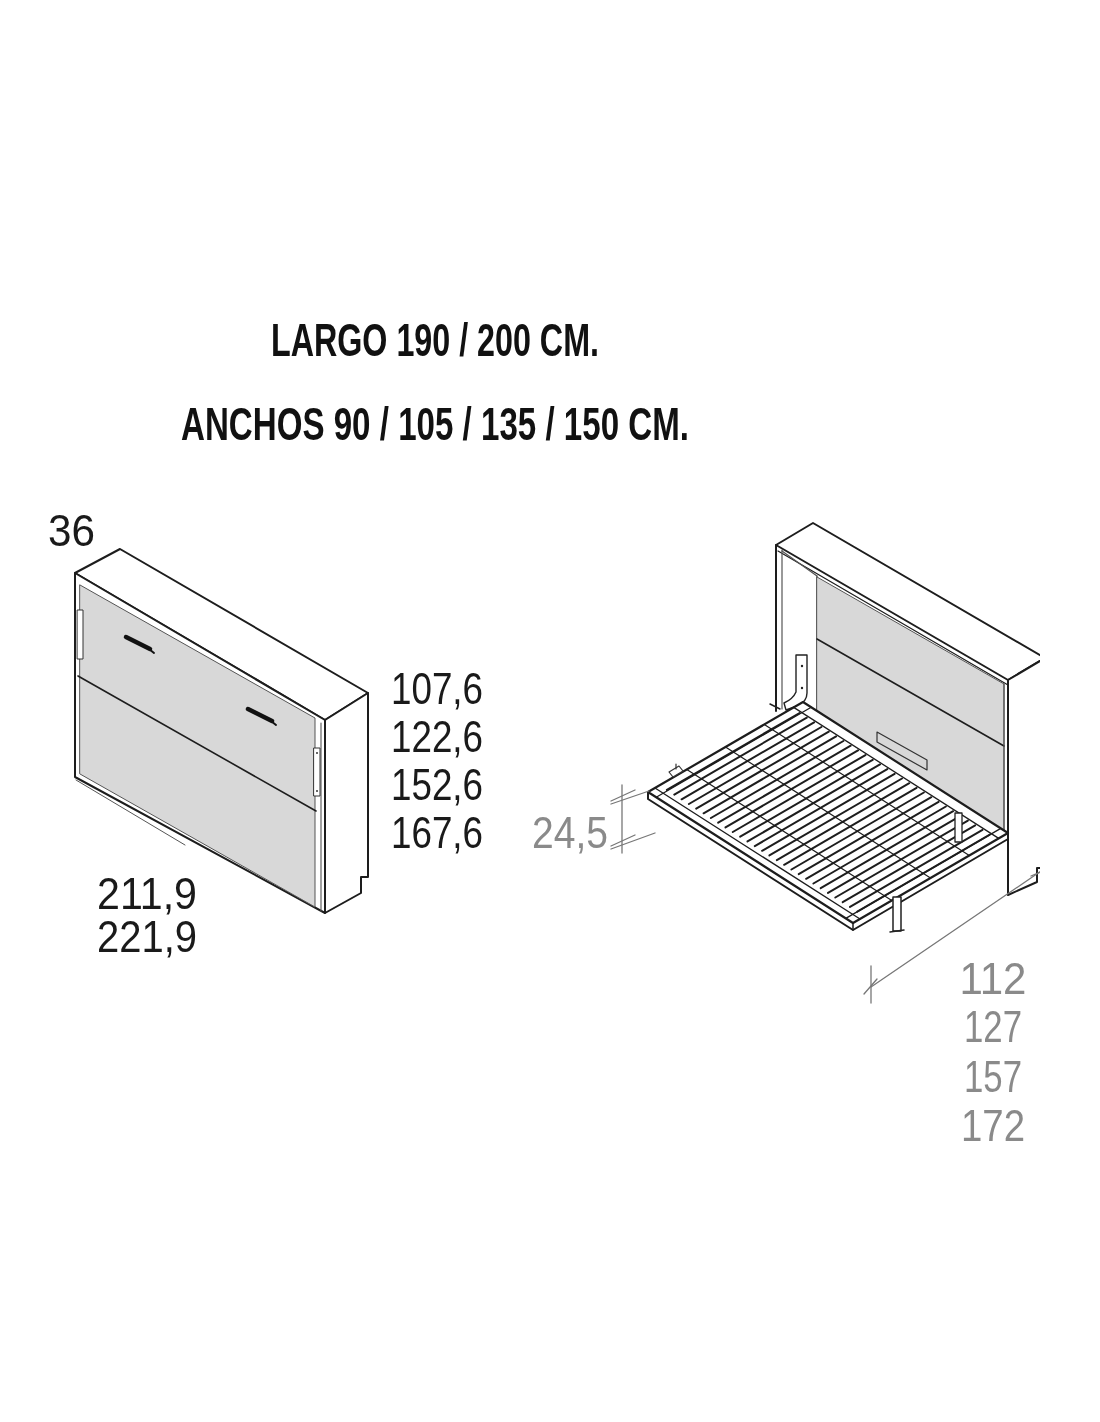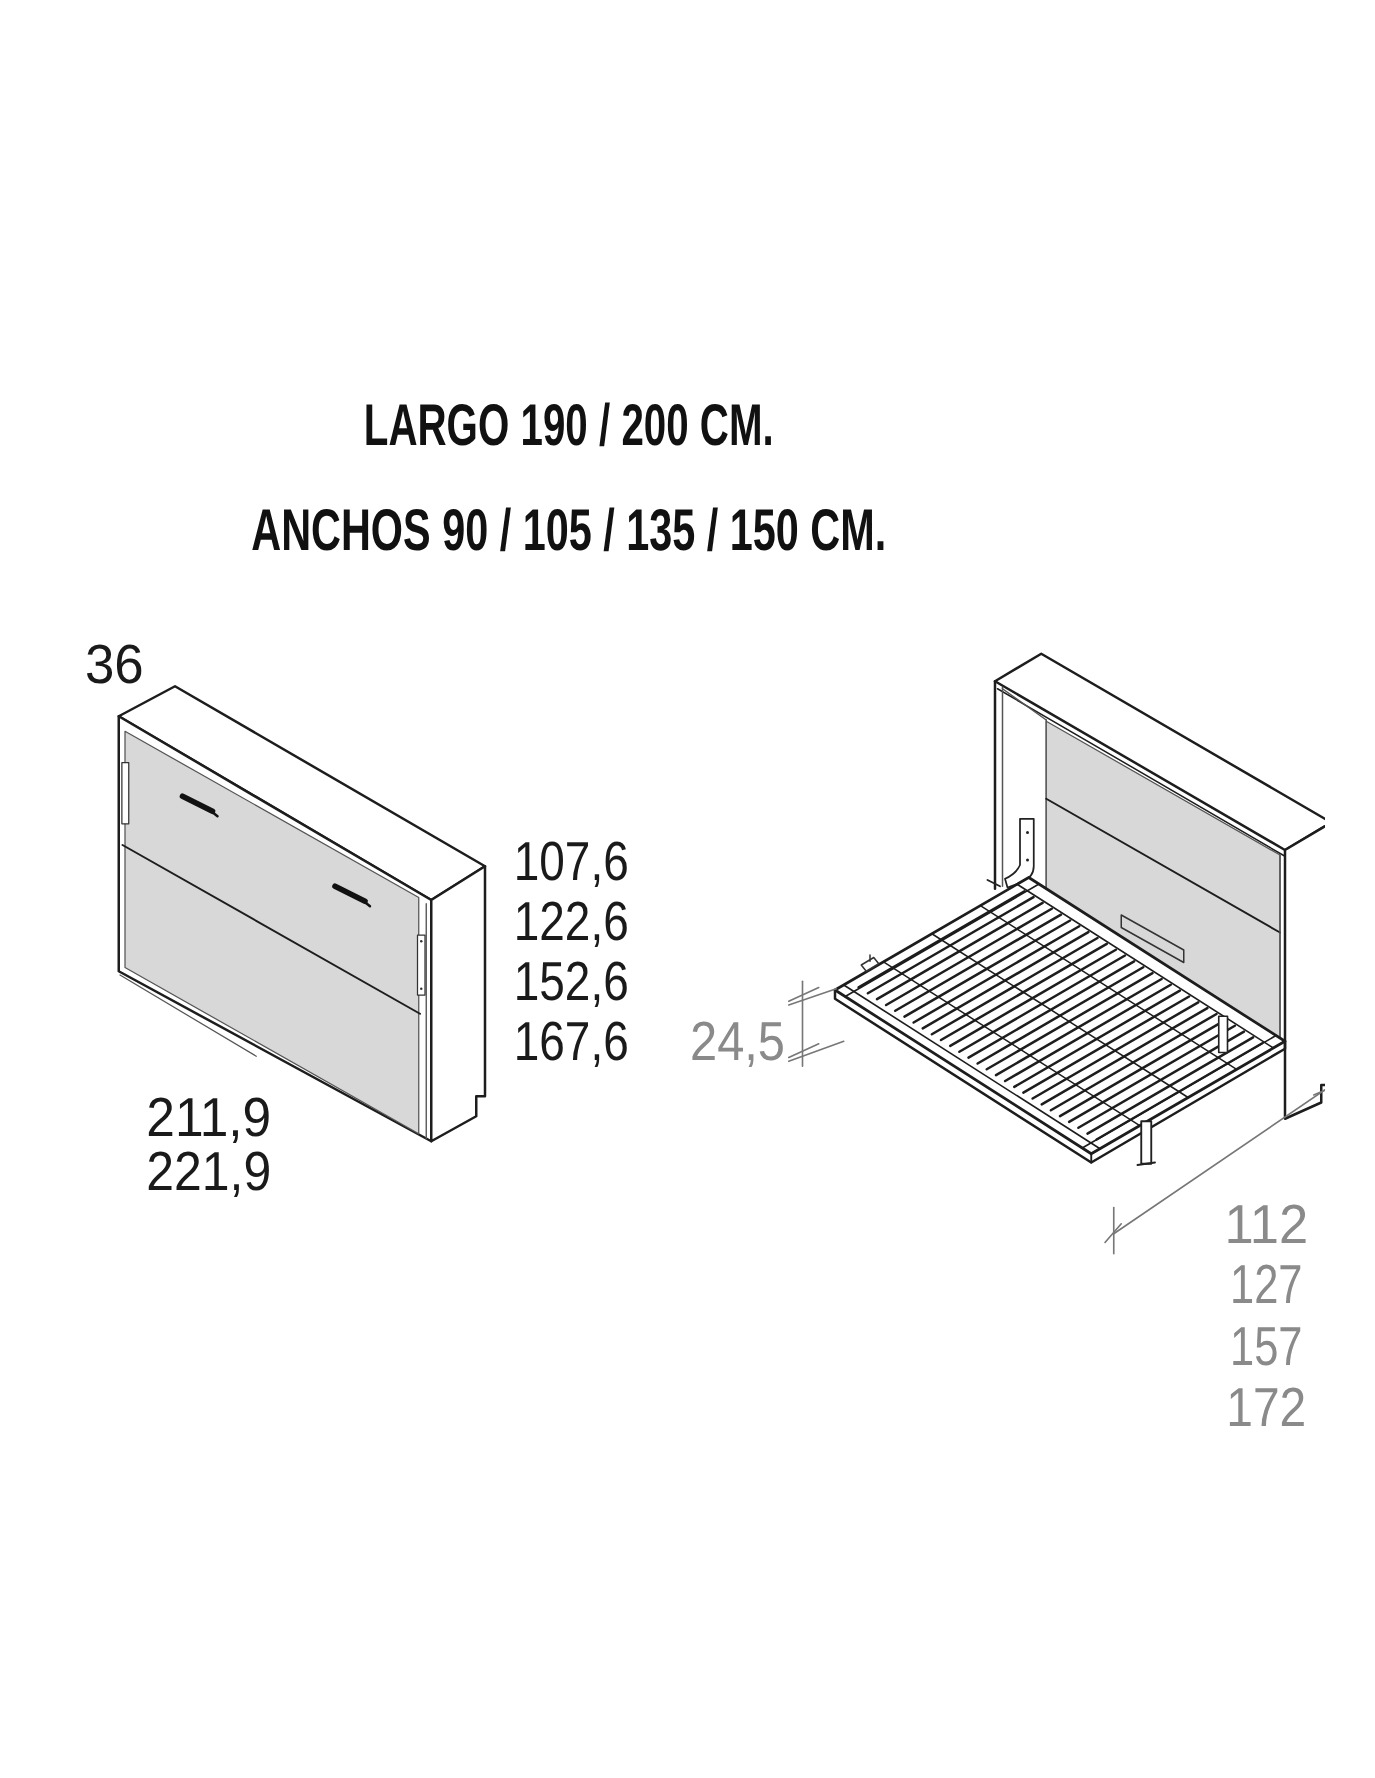--- a/index.html
+++ b/index.html
@@ -1,16 +1,16 @@
 <!DOCTYPE html>
 <html><head>
 <meta charset="utf-8">
 <style>
   html,body{margin:0;padding:0;background:#ffffff;}
-  .page{position:relative;width:1040px;height:1422px;background:#fff;overflow:hidden;margin-left:20px;}
+  .page{position:relative;width:1040px;height:1422px;background:#fff;overflow:hidden;}
   svg{display:block;}
   text{font-family:"Liberation Sans","DejaVu Sans",sans-serif;}
   .title-text{font-weight:bold;fill:#111111;font-size:47px;}
   .dim-black{fill:#1a1a1a;font-size:44px;}
   .dim-gray{fill:#8a8a8a;font-size:44px;}
 </style>
 </head>
 <body>
 
 <div class="page">

